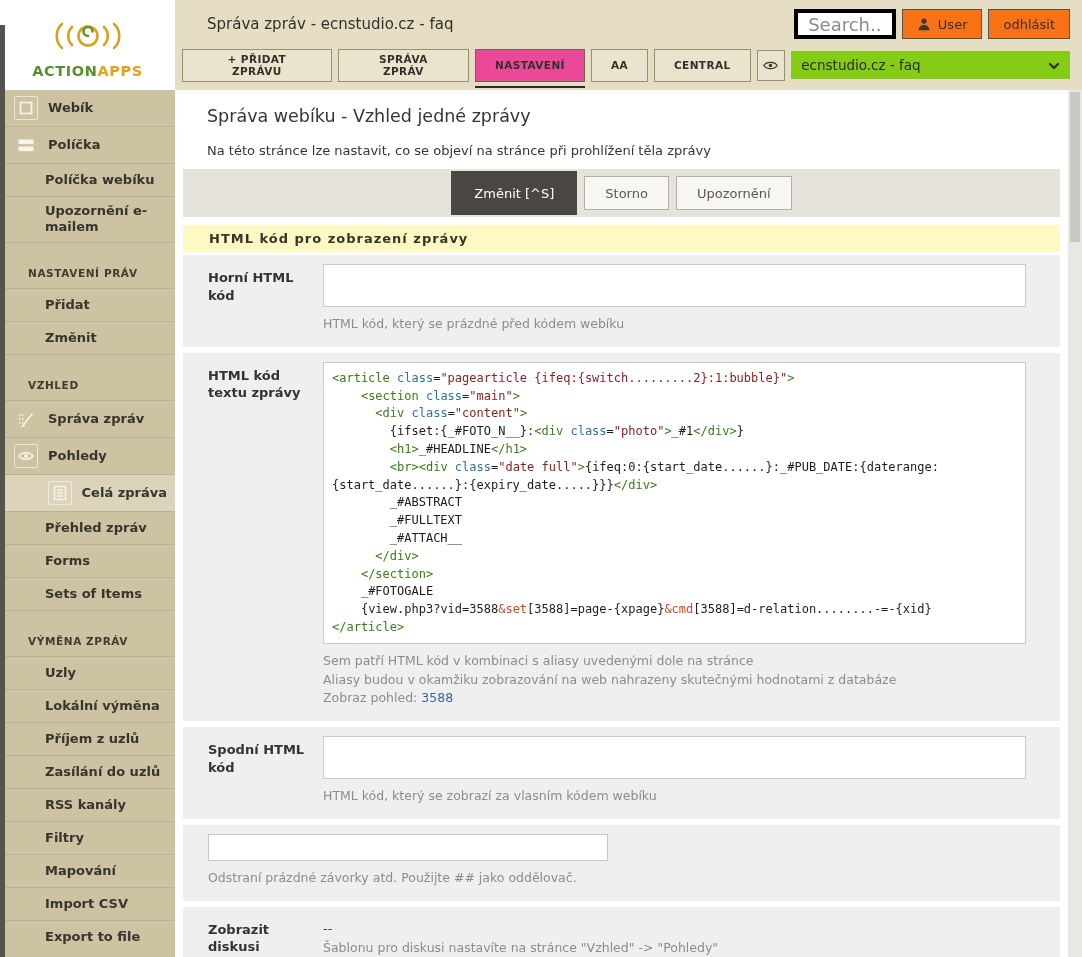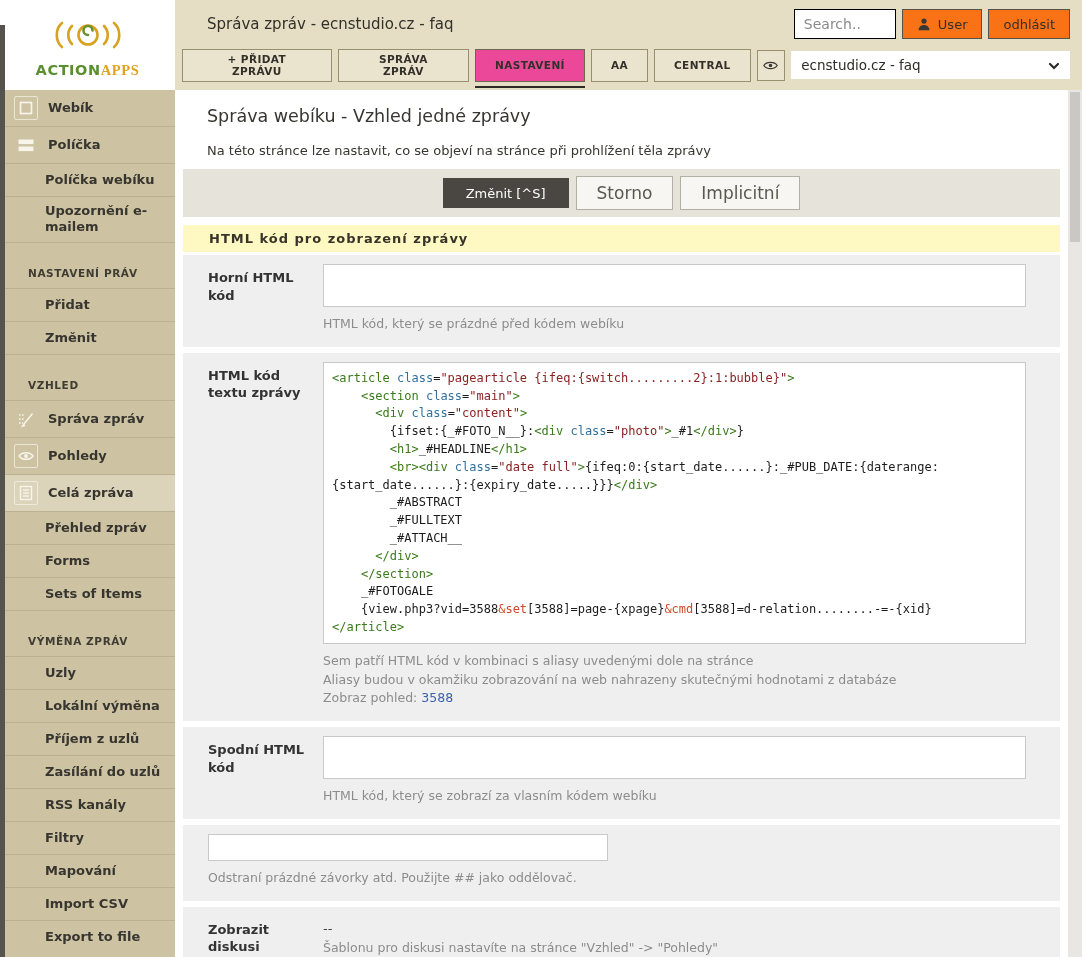--- a/index.html
+++ b/index.html
@@ -6,58 +6,58 @@
   html,body { width:1082px; height:957px; overflow:hidden; }
   body { font-family:"DejaVu Sans","Liberation Sans",sans-serif; background:#fff; color:#37352f; }
   .viewport { position:relative; width:1082px; height:957px; overflow:hidden; background:#fff; }
 
   
   .sidebar { position:absolute; left:0; top:0; width:175px; height:957px; background:#cdc2a2; }
   .edge-strip { position:absolute; left:0; top:25px; bottom:0; width:5px; background:#55534e; z-index:5; }
   .logo-block { height:90px; background:#fff; display:flex; flex-direction:column; align-items:center; justify-content:center; padding-top:4px; }
   .wordmark { font-size:14.5px; font-weight:800; letter-spacing:.6px; margin-top:1px; }
   .wm-green { color:#5a8f2f; }
-  .wm-gold  { color:#dfa320;font-family:Liberation Serif, serif; }
+  .wm-gold  { color:#dfa320; }
   .menu { position:relative; }
   .menu > * { border-top:1px solid #bcb093; }
   .menu > *:first-child { border-top:none; }
   .sb-item, .sb-subitem { display:flex; align-items:center; gap:10px; min-height:33px; padding:6px 8px 6px 14px; font-size:13px; font-weight:600; color:#37352f; cursor:pointer; }
   .sb-subitem { padding-left:45px; }
-  .sb-item.active, .sb-subitem.active { background:#dbd3ba; }
+  .sb-item.active, .sb-subitem.active { background:#dbd3ba;justify-content:flex-end; }
   .sb-header { padding:24px 8px 8px 28px; font-size:10.5px; font-weight:700; letter-spacing:.6px; color:#3f3c33; }
   .sb-ic { width:24px; height:24px; flex:none; display:flex; align-items:center; justify-content:center; color:#f7f4ea; }
   .sb-ic svg { width:18px; height:18px; display:block; }
   .sb-ic.boxed { border:1px solid rgba(250,247,238,.65); border-radius:2px; }
   .sb-label { line-height:1.25; }
 
   
   .topbar { position:absolute; left:175px; top:0; right:0; height:108px; background:#e5ddc4; }
   .tb-row1 { display:flex; align-items:center; height:48px; padding:0 12px 0 32px; gap:6px; }
   .app-title { font-size:15px; color:#33302a; flex:1 1 auto; }
-  .search-input { width:102px; height:30px; border:1px solid #000000; background:#fff; padding:0 9px; font-size:14px; color:#444; font-family:inherit; }
+  .search-input { width:102px; height:30px; border:4px solid #000000; background:#fff; padding:0 9px; font-size:18px; color:#444; font-family:inherit;text-align:center; }
   .search-input::placeholder { color:#8a8a8a; }
   .hdr-btn { height:30px; display:flex; align-items:center; gap:7px; padding:0 14px; background:#f97316; border:1px solid #55524a; font-size:13px; color:#33302a; cursor:pointer; font-family:inherit; }
   .hdr-btn svg { width:14px; height:14px; display:block; }
   .tb-row2 { display:flex; align-items:center; height:34px; padding:0 12px 0 7px; gap:6px; }
   .tab { height:33px; display:flex; align-items:center; padding:0 19px; background:#eae3cd; border:1px solid #97906f; font-size:10.5px; font-weight:700; letter-spacing:.4px; color:#33302a; cursor:pointer; position:relative; font-family:inherit; }
   .tab.active { background:#ec4899; border-color:#6d6751; }
   .tab.active::after { content:""; position:absolute; left:-1px; right:-1px; bottom:-7px; height:2px; background:#2b2a26; }
   .eye-btn { margin-left:auto; width:29px; height:31px; background:#eae3cd; border:1px solid #97906f; display:flex; align-items:center; justify-content:center; color:#3a3833; cursor:pointer; }
   .eye-btn svg { width:15px; height:15px; display:block; }
-  .slice-select { width:281px; height:28px; background:#ffffff; display:flex; align-items:center; padding:0 10px; font-size:13.5px; color:#2e2c27; cursor:pointer; }
+  .slice-select { width:281px; height:28px; background:#84cc16; display:flex; align-items:center; padding:0 10px; font-size:13.5px; color:#2e2c27; cursor:pointer; }
   .slice-select .sel-label { flex:1 1 auto; }
   .chev { width:12px; height:12px; color:#2e2c27; }
 
   
   .content { position:absolute; left:175px; top:90px; right:14px; bottom:0; background:#fff; overflow:hidden; }
   .page-title { font-size:17.5px; font-weight:400; color:#37352f; margin:16px 0 0 32px; }
   .page-subtitle { font-size:13px; color:#37352f; margin:17px 34px 11px 32px; }
   .action-bar { margin:0 8px 8px 8px; height:48px; background:#e6e3da; display:flex; align-items:center; justify-content:center; gap:7px; }
-  .btn-dark { height:30px; padding:0 22px; background:#4a4742; color:#fff; border:1px solid #4a4742; font-size:13px; cursor:pointer; font-family:inherit; }
-  .btn-light { height:34px; padding:0 20px; background:#f7f6f2; color:#5b5850; border:1px solid #b3afa5; font-size:17px; cursor:pointer; font-family:inherit; }
+  .btn-dark { height:44px; padding:0 22px; background:#4a4742; color:#fff; border:1px solid #4a4742; font-size:13px; cursor:pointer; font-family:inherit; }
+  .btn-light { height:34px; padding:0 20px; background:#f7f6f2; color:#5b5850; border:1px solid #b3afa5; font-size:13px; cursor:pointer; font-family:inherit; }
   .section-header { margin:0 8px 3px 8px; height:27px; background:#fef9c3; display:flex; align-items:center; padding-left:26px; font-size:13px; font-weight:700; letter-spacing:1px; color:#3a332a; }
   .frow { margin:0 8px 6px 8px; background:#efefef; padding:9px 34px 13px 25px; display:flex; }
   .frow-label { width:115px; flex:none; font-size:13px; font-weight:700; color:#333; padding-top:5px; line-height:1.35; }
   .frow-ctl { flex:1 1 auto; min-width:0; }
   .ta { width:100%; height:43px; border:1px solid #c9c9c9; background:#fff; resize:none; font-family:inherit; font-size:13px; padding:4px 6px; display:block; }
   .hint { margin-top:8px; font-size:12.5px; color:#8c8c8c; line-height:1.5; }
   .view-link { color:#3a63a8; cursor:pointer; }
   .txt-input { width:400px; height:27px; border:1px solid #c9c9c9; background:#fff; font-family:inherit; font-size:13px; padding:0 6px; display:block; }
   .static-val { font-size:13px; color:#444; padding-top:5px; }
 
@@ -241,21 +241,21 @@
     </div>
   </header>
 
   <main class="content">
     <h1 class="page-title">Správa webíku - Vzhled jedné zprávy</h1>
     <p class="page-subtitle">Na této stránce lze nastavit, co se objeví na stránce při prohlížení těla zprávy</p>
 
     <div class="action-bar">
       <button class="btn-dark">Změnit [^S]</button>
       <button class="btn-light">Storno</button>
-      <button class="btn-light">Implicitní</button>
+      <button class="btn-light">Upozornění</button>
     </div>
 
     <div class="section-header">HTML kód pro zobrazení zprávy</div>
 
     <div class="frow">
       <div class="frow-label">Horní HTML kód</div>
       <div class="frow-ctl">
         <textarea class="ta" style=""></textarea>
         <div class="hint">HTML kód, který se prázdné před kódem webíku</div>
       </div>

